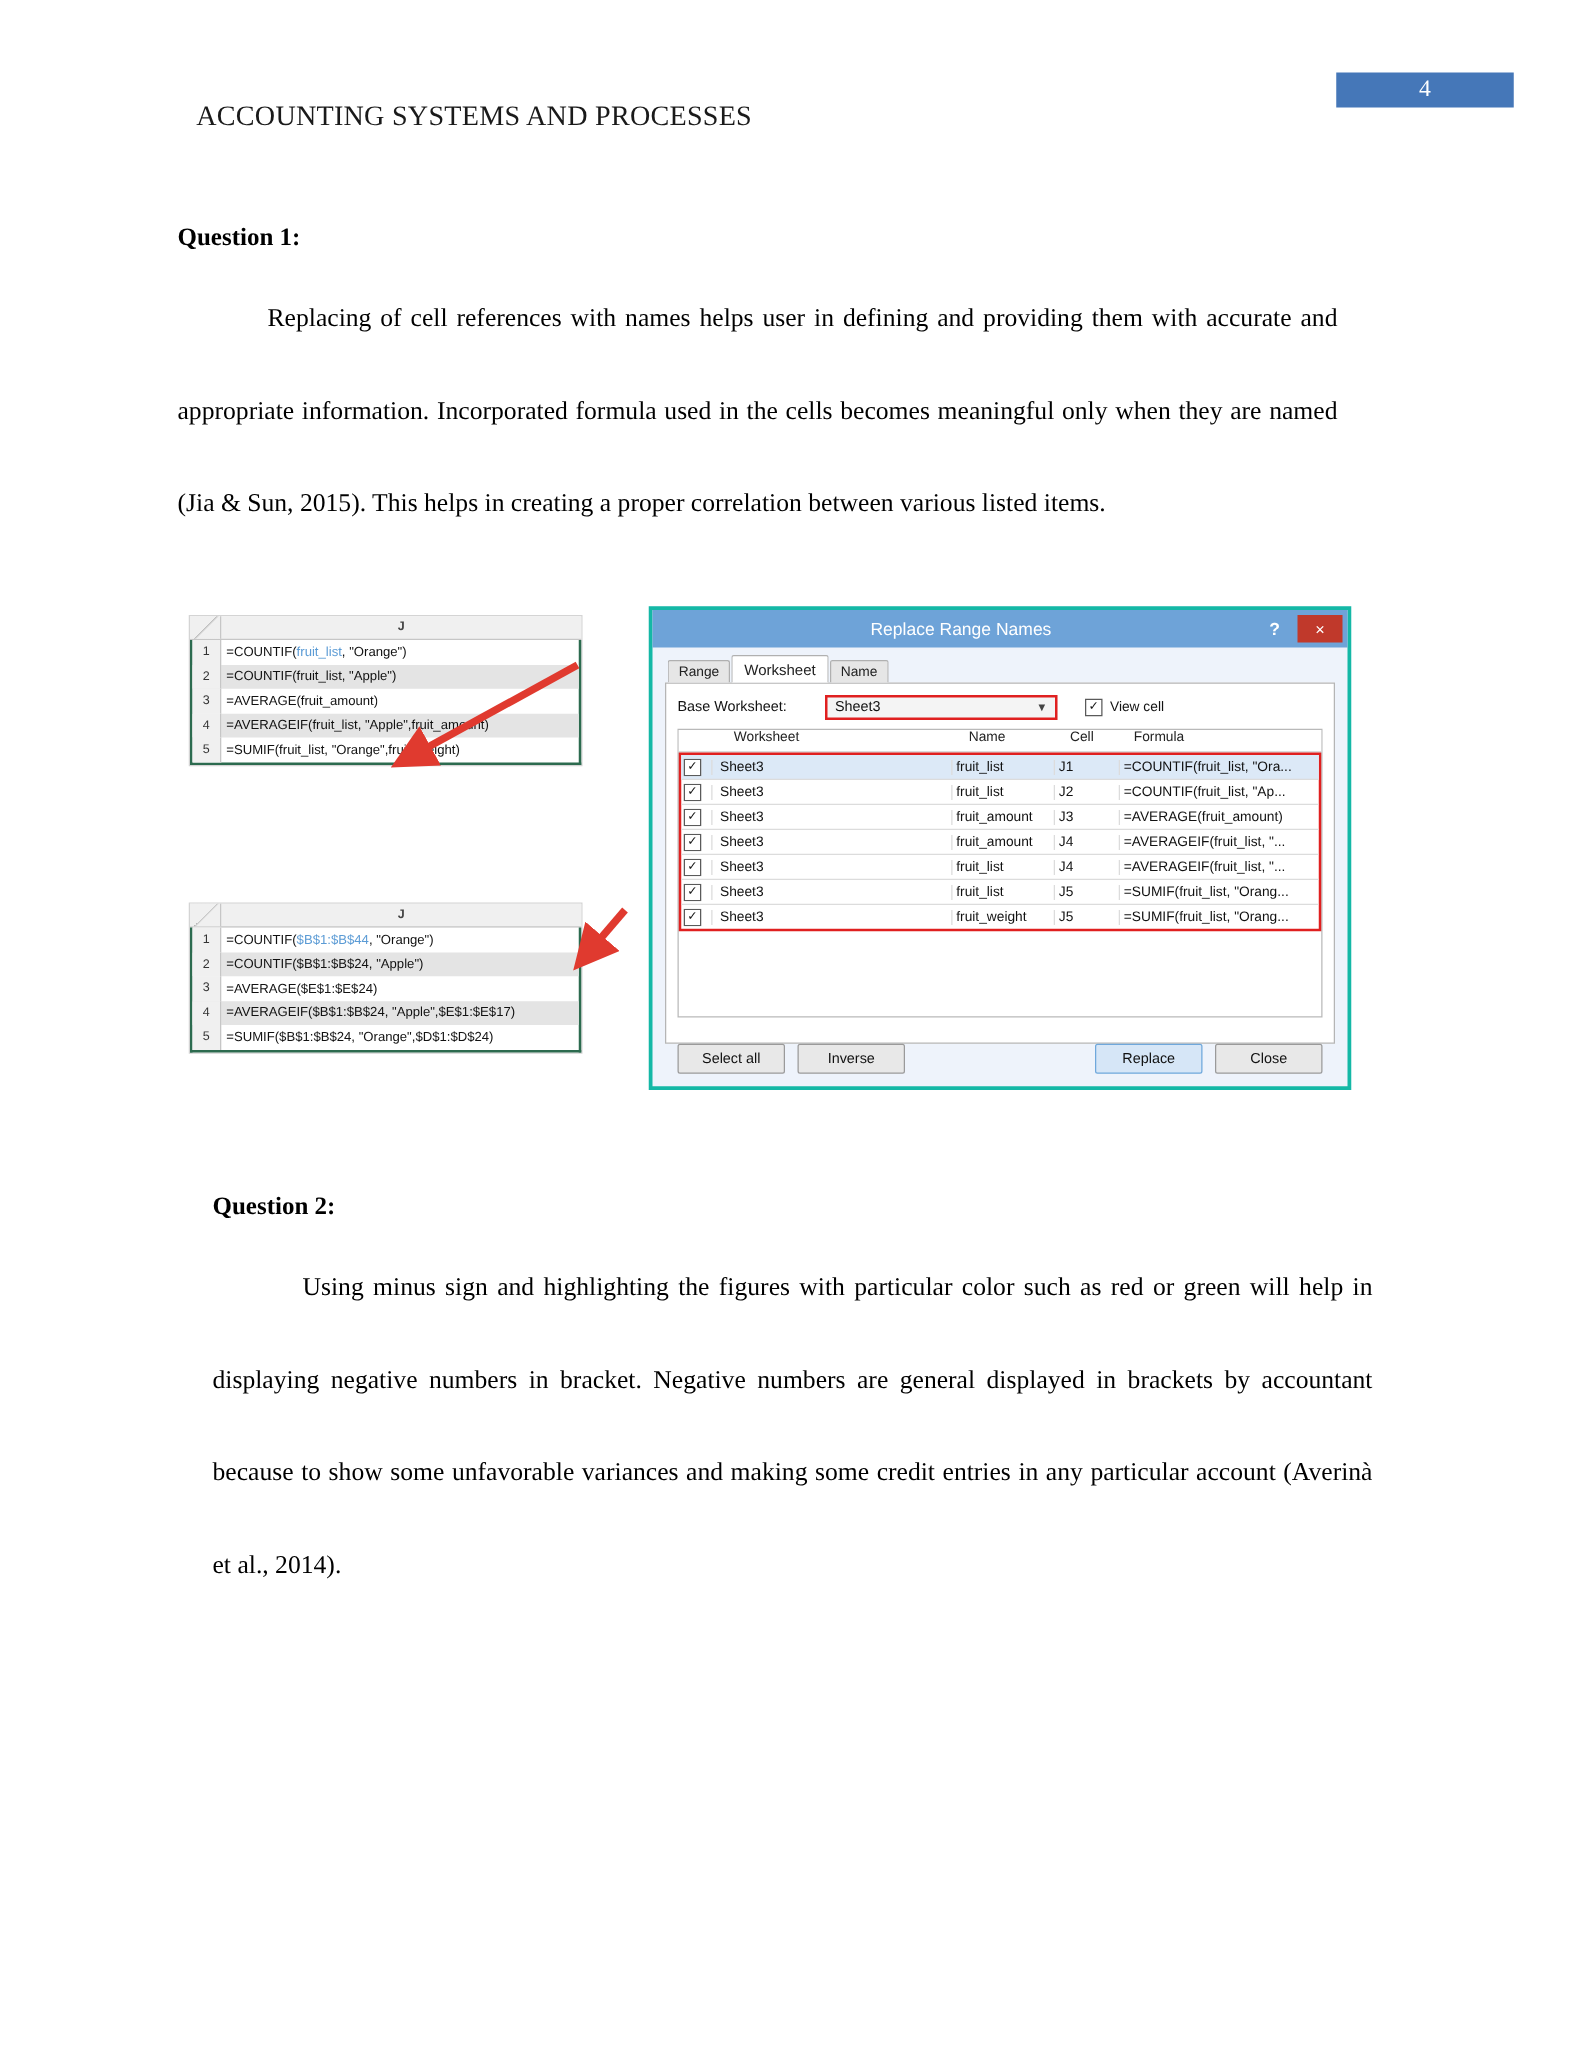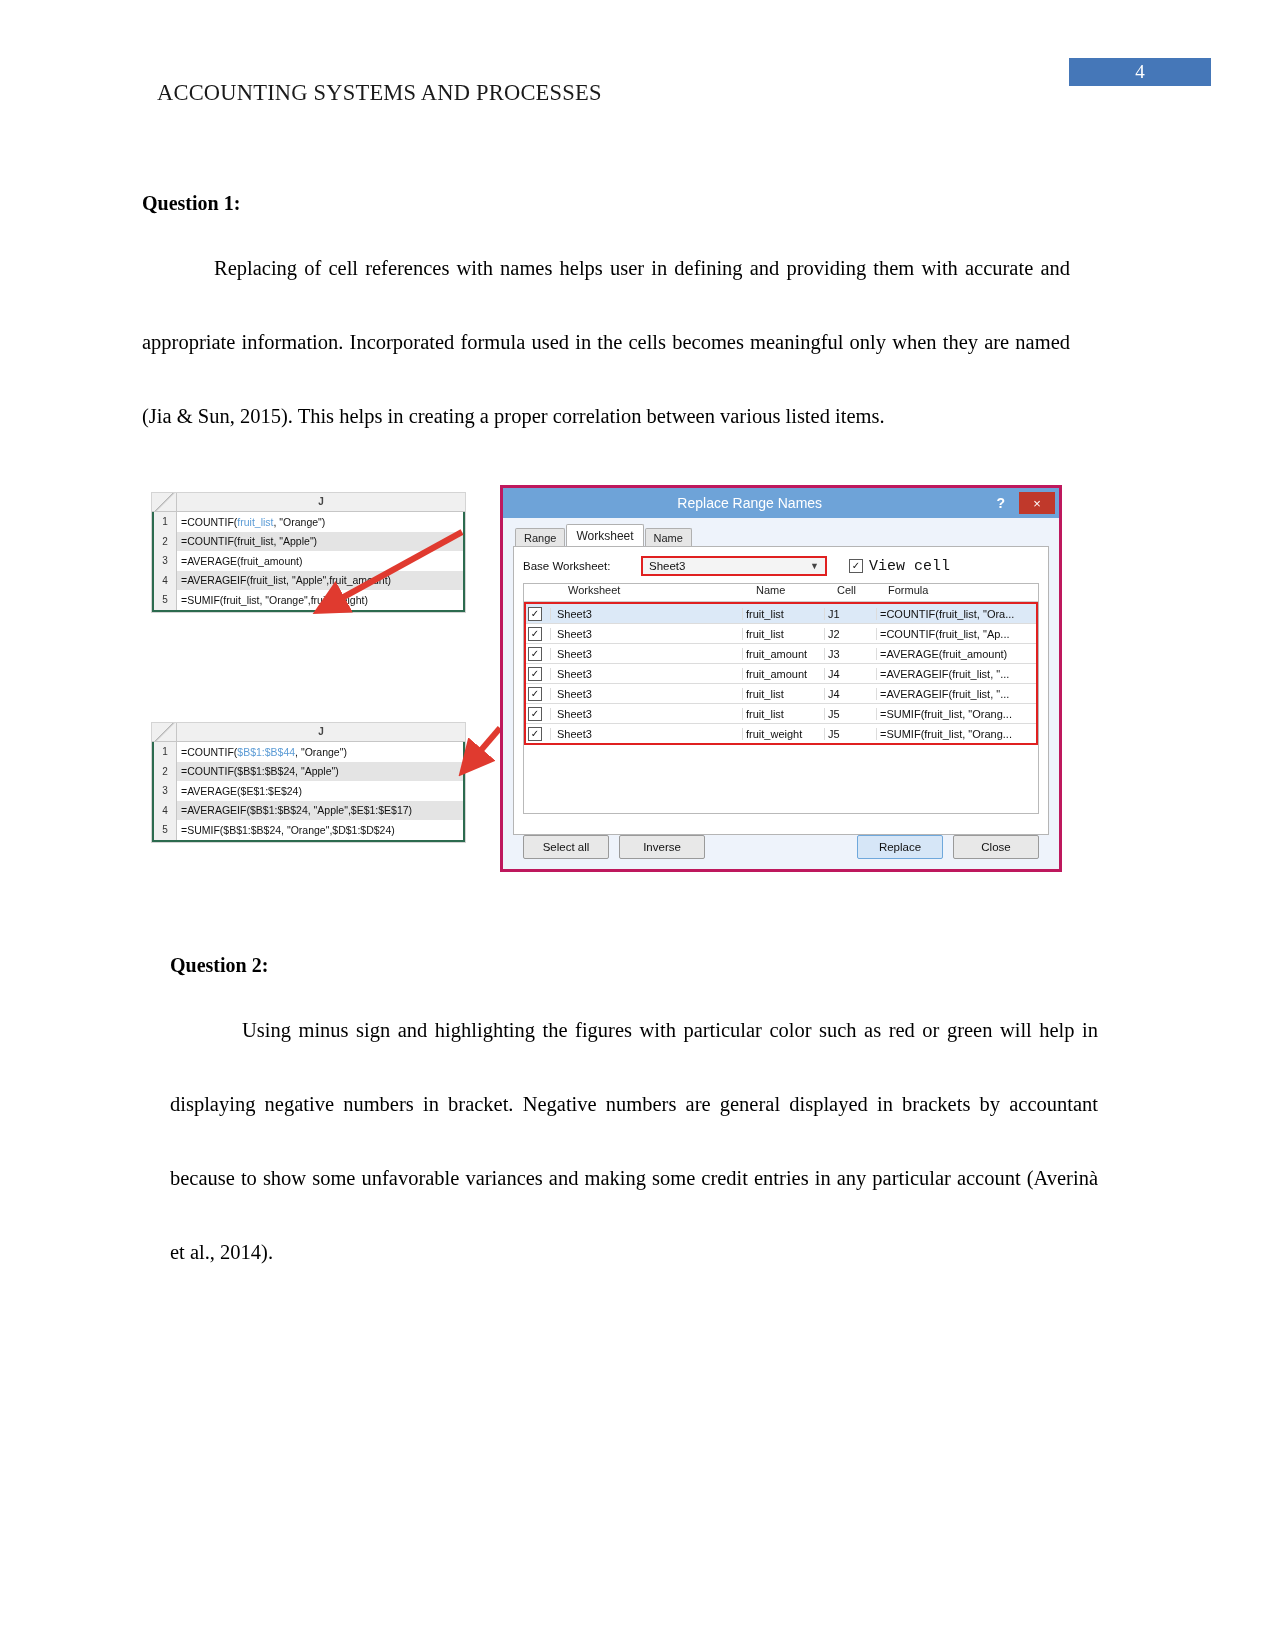--- a/index.html
+++ b/index.html
@@ -29,21 +29,21 @@
   }
 
   
   .section{ position:absolute; left:142px; width:928px; }
   .q-title{ font-weight:bold; font-size:20px; color:#000; }
   .para{
     font-size:20.5px; line-height:74px; color:#000;
     text-align:justify; text-indent:72px;
     margin-top:16px;
   }
-  #q1 { top:192px; }
+  #q1 { top:179px; }
   #q2 { top:954px;margin-left:28px; }
 
   
   .figure{ position:absolute; left:142px; top:480px; width:930px; height:400px; }
 
   
   .sheet{
     position:absolute;
     background:#fff;
     font-family:"Liberation Sans", sans-serif;
@@ -75,24 +75,24 @@
     padding-left:4px; font-size:10.5px; color:#111;
     white-space:nowrap; overflow:hidden;
   }
   .nm{ color:#5b9bd5; }
 
   
   .arrow-svg{ position:absolute; left:0; top:0; width:930px; height:400px; pointer-events:none; }
 
   
   .dialog{
-    position:absolute; left:358px; top:5px;
+    position:absolute; left:377px; top:5px;
     width:562px; height:387px;
     background:#eef3fb;
-    border:3px solid #be185d;
+    border:3px solid #14b8a6;
     box-sizing:border-box;
   }
   .dlg-title{
     height:30px; background:#6ea3d8;
     display:flex; align-items:center; position:relative;
   }
   .dlg-title-text{
     flex:1; text-align:center; color:#ffffff;
     font-family:"Liberation Sans", sans-serif; font-size:14px;
   }
@@ -136,21 +136,21 @@
     font-family:"Liberation Sans", sans-serif; font-size:11.5px;
     color:#111; padding-left:6px; flex:1;
   }
   .combo-arrow{ font-size:9px; color:#444; padding-right:6px; }
   .viewcell{ display:flex; align-items:center; margin-left:22px; }
   .cbox{
     width:12px; height:12px; background:#fff; border:1px solid #5a5a5a;
     display:flex; align-items:center; justify-content:center;
     font-size:10px; color:#111; line-height:1; margin-right:6px;
   }
-  .viewcell-lbl{ font-family:Liberation Mono, monospace; font-size:15px; color:#111; }
+  .viewcell-lbl{ font-family:Liberation Sans, sans-serif; font-size:11px; color:#111; }
 
   .grid-wrap{ border:1px solid #b9b9b9; background:#fff; height:231px; position:relative; box-sizing:border-box;}
   .ghead{ display:flex; height:17px; border-bottom:1px solid #cfcfcf; background:#fff; }
   .ghead div{
     font-family:"Liberation Sans", sans-serif; font-size:11px; color:#222;
   }
   .c-chk{ width:24px; }
   .c-ws{ width:185px; }
   .c-nm{ width:78px; }
   .c-cl{ width:48px; }

